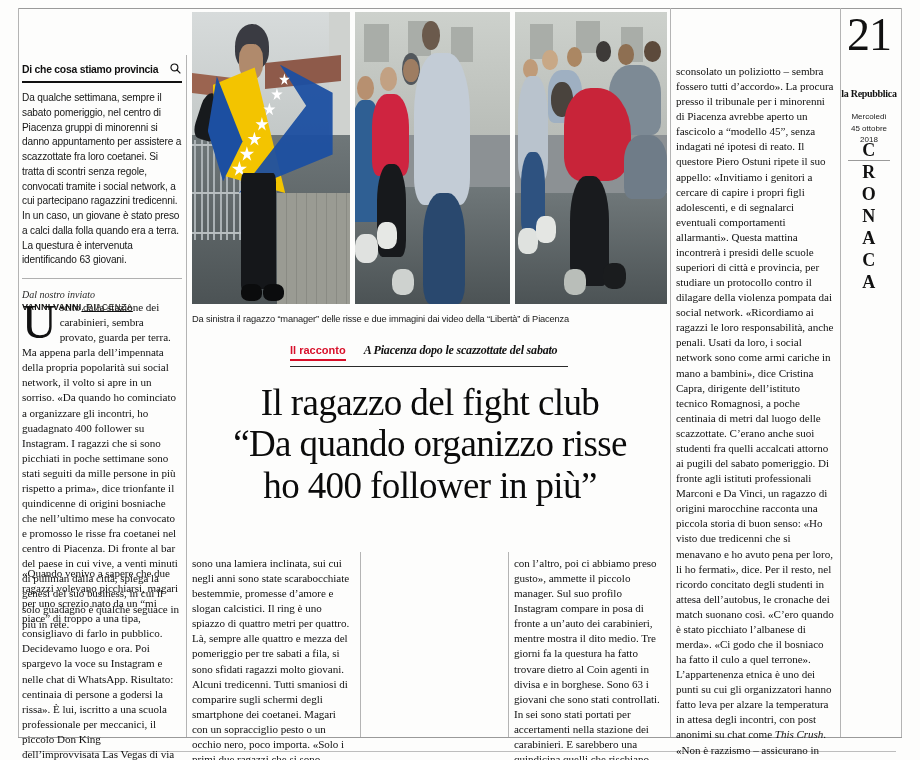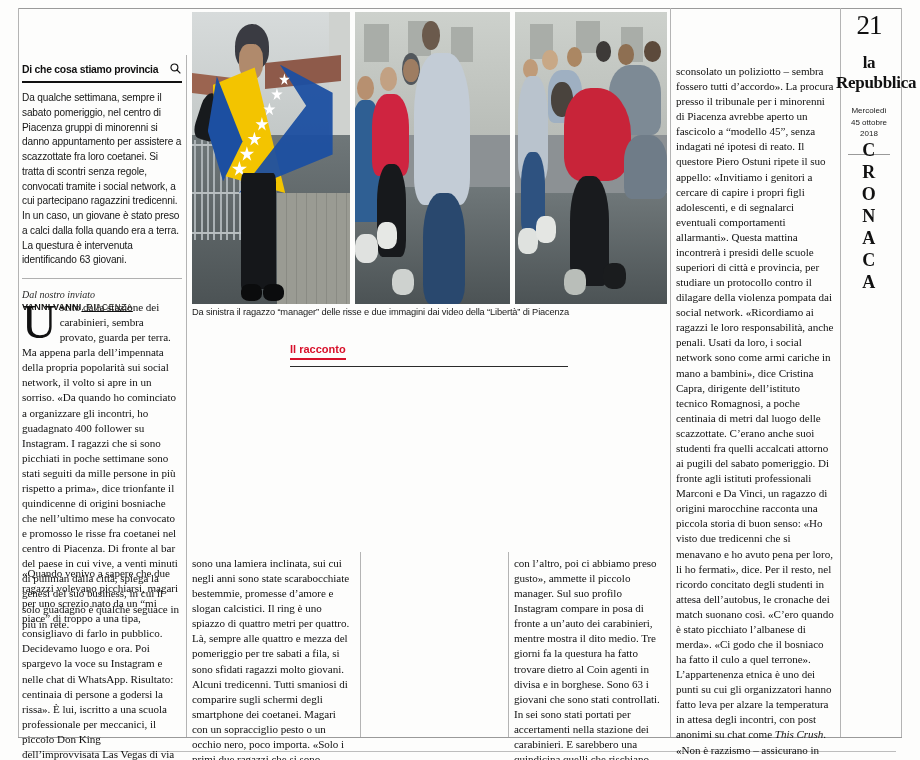--- a/index.html
+++ b/index.html
@@ -51,30 +51,30 @@
   
   .masthead {
     position: absolute;
     right: 18px;
     top: 12px;
     width: 66px;
     text-align: center;
   }
   .masthead .pagenum {
     font-family: "Liberation Serif", serif;
-    font-size: 27px;
+    font-size: 46px;
     font-weight: 400;
     line-height: 1;
     letter-spacing: -1px;
   }
   .masthead .brand {
-    margin-top: 14px;
+    margin-top: 30px;
     font-family: "Liberation Serif", serif;
     font-weight: 700;
-    font-size: 17px;
+    font-size: 10px;
     letter-spacing: -0.3px;
   }
   .masthead .dateline {
     margin-top: 12px;
     font-family: "Liberation Sans", sans-serif;
     font-size: 8px;
     line-height: 1.45;
     color: #222;
   }
   .masthead .mast-rule {
@@ -473,28 +473,32 @@
     <div class="blob" style="left:32%; top:26%; width:44%; height:32%; background:#c82439; border-radius:40% 50% 34% 26%;"></div>
     <div class="blob" style="left:72%; top:42%; width:28%; height:22%; background:#6f7c88;"></div>
     <div class="blob" style="left:36%; top:56%; width:26%; height:38%; background:#191b1e;"></div>
     <div class="blob" style="left:4%; top:48%; width:16%; height:28%; background:#2e5280;"></div>
     <div class="blob" style="left:2%; top:74%; width:13%; height:9%; background:#dfe2df; border-radius:40%;"></div>
     <div class="blob" style="left:14%; top:70%; width:13%; height:9%; background:#e4e6e3; border-radius:40%;"></div>
     <div class="blob" style="left:32%; top:88%; width:15%; height:9%; background:#b9beb9; border-radius:40%;"></div>
     <div class="blob" style="left:58%; top:86%; width:15%; height:9%; background:#1a1c1e; border-radius:40%;"></div>
   </div>
 
-  <div class="photo-caption" style="left:192px; top:307px; width:475px;">Da sinistra il ragazzo “manager” delle risse e due immagini dai video della “Libertà” di Piacenza</div>
+  <div class="photo-caption" style="left:192px; top:314px; width:475px;">Da sinistra il ragazzo “manager” delle risse e due immagini dai video della “Libertà” di Piacenza</div>
 
   <div class="kicker-row" style="left:290px; top:343px;">
     <span class="kicker-red">Il racconto</span>
+    <span class="kicker-ital">A Piacenza dopo le scazzottate del sabato</span>
   </div>
   <div class="kicker-underline" style="left:290px; top:366px; width:278px;"></div>
 
   <div class="headline" style="left:196px; top:382px; width:468px;">
+    <div class="l1">Il ragazzo del fight club</div>
+    <div class="l2">“Da quando organizzo risse</div>
+    <div class="l3">ho 400 follower in più”</div>
   </div>
 
   <div class="col-text" style="left:192px; top:556px; width:158px;">sono una lamiera inclinata, sui cui negli anni sono state scarabocchiate bestemmie, promesse d’amore e slogan calcistici. Il ring è uno spiazzo di quattro metri per quattro. Là, sempre alle quattro e mezza del pomeriggio per tre sabati a fila, si sono sfidati ragazzi molto giovani. Alcuni tredicenni. Tutti smaniosi di comparire sugli schermi degli smartphone dei coetanei. Magari con un sopracciglio pesto o un occhio nero, poco importa. «Solo i primi due ragazzi che si sono picchiati erano arrabbiati l’uno</div>
 
 
   <div class="col-text" style="left:514px; top:556px; width:148px;">con l’altro, poi ci abbiamo preso gusto», ammette il piccolo manager. Sul suo profilo Instagram compare in posa di fronte a un’auto dei carabinieri, mentre mostra il dito medio. Tre giorni fa la questura ha fatto trovare dietro al Coin agenti in divisa e in borghese. Sono 63 i giovani che sono stati controllati. In sei sono stati portati per accertamenti nella stazione dei carabinieri. E sarebbero una quindicina quelli che rischiano guai giudiziari. «Ma per ora nessuno denuncia – dice</div>
 
   <div class="col-text" style="left:676px; top:64px; width:158px;">
     <p><span>sconsolato un poliziotto – sembra fossero tutti d’accordo». La procura presso il tribunale per i minorenni di Piacenza avrebbe aperto un fascicolo a “modello 45”, senza indagati né ipotesi di reato. Il questore Piero Ostuni ripete il suo appello: «Invitiamo i genitori a cercare di capire i propri figli adolescenti, e di segnalarci eventuali comportamenti allarmanti». Questa mattina incontrerà i presidi delle scuole superiori di città e provincia, per studiare un protocollo contro il dilagare della violenza pompata dai social network. «Ricordiamo ai ragazzi le loro responsabilità, anche penali. Usati da loro, i social network sono come armi cariche in mano a bambini», dice Cristina Capra, dirigente dell’istituto tecnico Romagnosi, a poche centinaia di metri dal luogo delle scazzottate. C’erano anche suoi studenti fra quelli accalcati attorno ai pugili del sabato pomeriggio. Di fronte agli istituti professionali Marconi e Da Vinci, un ragazzo di origini marocchine racconta una piccola storia di buon senso: «Ho visto due tredicenni che si menavano e ho avuto pena per loro, li ho fermati», dice. Per il resto, nel ricordo concitato degli studenti in attesa dell’autobus, le cronache dei match suonano così. «C’ero quando è stato picchiato l’albanese di merda». «Ci godo che il bosniaco ha fatto il culo a quel terrone». L’appartenenza etnica è uno dei punti su cui gli organizzatori hanno fatto leva per alzare la temperatura in attesa degli incontri, con post anonimi su chat come </span><em>This Crush</em><span>. «Non è razzismo – assicurano in coro i quindicenni, figli di nordafricani, filippini, ecuadoriani e piacentini doc – infamarsi prima del match è solo un modo per fare più casino». Negli sport di combattimento si chiama </span></p>
   </div>

